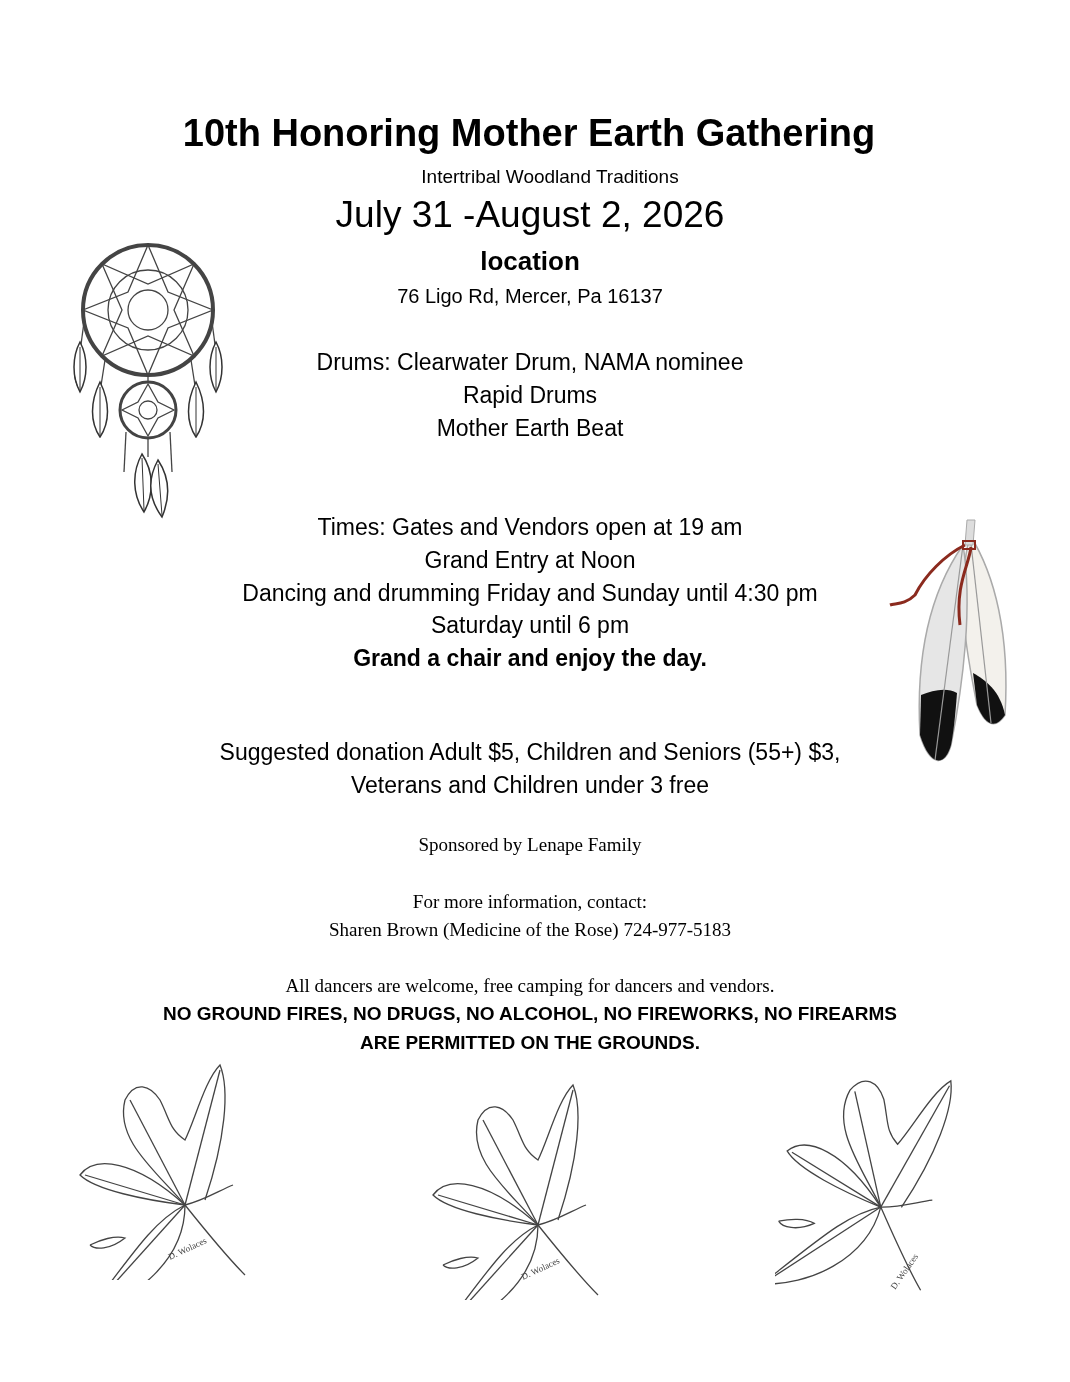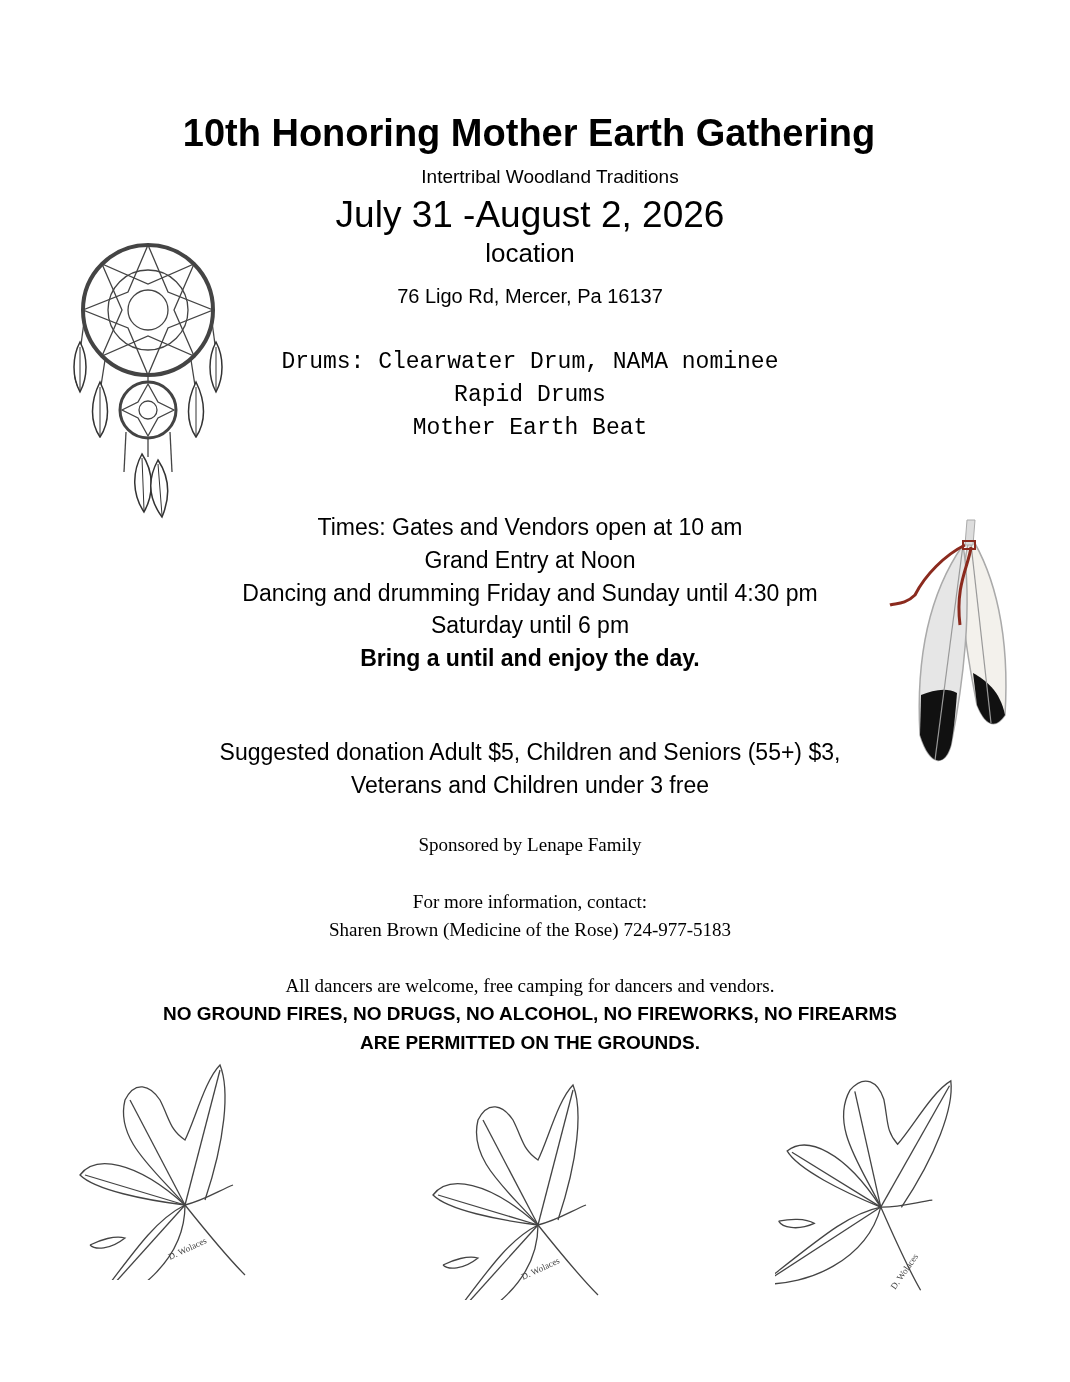--- a/index.html
+++ b/index.html
@@ -8,48 +8,48 @@
     font-family: "Liberation Sans", sans-serif; color: #000;
   }
   .line {
     position: absolute; left: 0; width: 1070px; text-align: center;
     white-space: nowrap; line-height: 1;
   }
   .centered { left: 0; width: 1060px; }
   #title { top: 114px; font-size: 38px; font-weight: bold; left: 0; width: 1058px; }
   #subtitle { top: 167px; font-size: 19px; padding-left: 20px; }
   #dates { top: 196px; font-size: 37px; }
-  #loc-label { top: 240px; font-size: 26px; font-weight: normal; }
+  #loc-label { top: 248px; font-size: 26px; font-weight: bold; }
   #address { top: 286px; font-size: 20px; }
-  .drum { font-size: 23px; font-family: Liberation Mono, monospace; }
+  .drum { font-size: 23px; }
   .times { font-size: 23px; }
   .donation { font-size: 23px; }
   .small { font-size: 19px; font-family: Liberation Serif, serif; }
   .rule { font-size: 19px; font-weight: bold; }
   .bold { font-weight: bold; }
   .art { position: absolute; }
 </style>
 </head>
 <body>
 
 <div id="title" class="line">10th Honoring Mother Earth Gathering</div>
 <div id="subtitle" class="line centered">Intertribal Woodland Traditions</div>
 <div id="dates" class="line centered">July 31 -August 2, 2026</div>
 <div id="loc-label" class="line centered">location</div>
 <div id="address" class="line centered">76 Ligo Rd, Mercer, Pa 16137</div>
 
 <div class="line centered drum" style="top:351px">Drums: Clearwater Drum, NAMA  nominee</div>
 <div class="line centered drum" style="top:384px">Rapid Drums</div>
 <div class="line centered drum" style="top:417px">Mother Earth Beat</div>
 
-<div class="line centered times" style="top:516px">Times: Gates and Vendors open at 10 am</div>
+<div class="line centered times" style="top:516px">Times: Gates and Vendors open at 19 am</div>
 <div class="line centered times" style="top:549px">Grand Entry at Noon</div>
 <div class="line centered times" style="top:582px">Dancing and drumming Friday and Sunday until 4:30 pm</div>
 <div class="line centered times" style="top:614px">Saturday until 6 pm</div>
-<div class="line centered times bold" style="top:647px">Bring a until and enjoy the day.</div>
+<div class="line centered times bold" style="top:647px">Grand a chair and enjoy the day.</div>
 
 <div class="line centered donation" style="top:741px">Suggested donation Adult $5, Children and Seniors (55+) $3,</div>
 <div class="line centered donation" style="top:774px">Veterans and Children under 3 free</div>
 
 <div class="line centered small" style="top:835px">Sponsored by Lenape Family</div>
 <div class="line centered small" style="top:892px">For more information, contact:</div>
 <div class="line centered small" style="top:920px">Sharen Brown (Medicine of the Rose) 724-977-5183</div>
 
 <div class="line centered small" style="top:976px">All dancers are welcome, free camping for dancers and vendors.</div>
 <div class="line centered rule" style="top:1004px">NO GROUND FIRES, NO DRUGS, NO ALCOHOL, NO FIREWORKS, NO FIREARMS</div>

